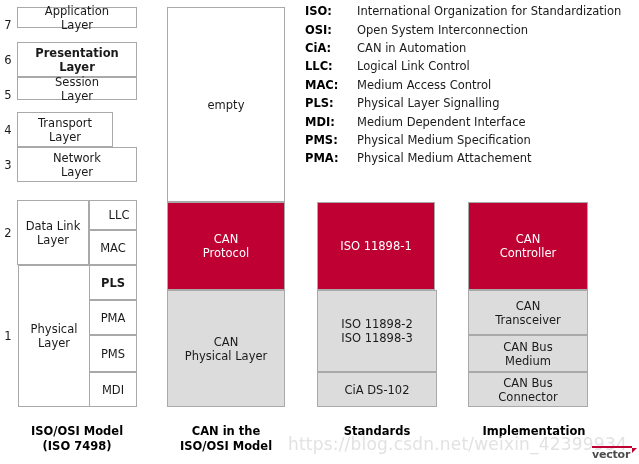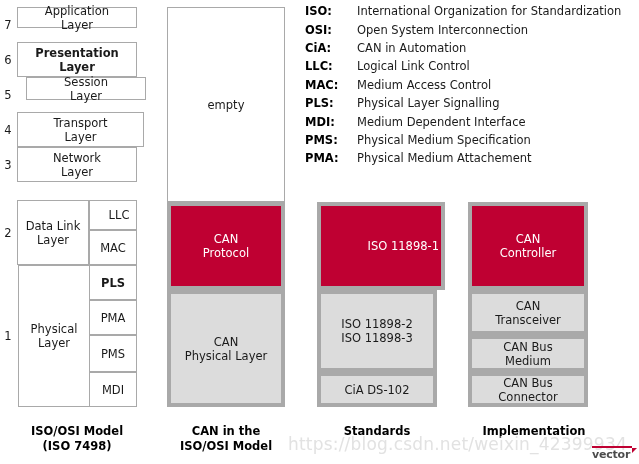--- a/index.html
+++ b/index.html
@@ -18,21 +18,21 @@
     position: relative;
     width: 639px;
     height: 464px;
     background: #ffffff;
   }
 
   
   .cell {
     position: absolute;
     box-sizing: border-box;
-    border: 4px solid #ec4899;
+    border: 1px solid #ec4899;
     display: flex;
     align-items: center;
     justify-content: center;
     text-align: center;
     font-size: 11.5px;
     line-height: 14px;
     background: #ffffff;
     color: #1a1a1a;
   }
   .cell.red {
@@ -158,25 +158,25 @@
   <div class="layer-num" style="left:0px;top:265px;height:142px;">1</div>
 
   <div class="cell plain" style="left:17px;top:7px;width:120px;height:21px;">
     <span class="txt">Application
 Layer</span>
   </div>
   <div class="cell plain" style="left:17px;top:42px;width:120px;height:35px;font-weight:bold;">
     <span class="txt">Presentation
 Layer</span>
   </div>
-  <div class="cell plain" style="left:26px;top:77px;width:120px;height:23px;">
+  <div class="cell plain" style="left:17px;top:77px;width:120px;height:23px;">
     <span class="txt">Session
 Layer</span>
   </div>
-  <div class="cell plain" style="left:17px;top:112px;width:127px;height:35px;">
+  <div class="cell plain" style="left:17px;top:112px;width:96px;height:35px;">
     <span class="txt">Transport
 Layer</span>
   </div>
   <div class="cell plain" style="left:17px;top:147px;width:120px;height:35px;">
     <span class="txt">Network
 Layer</span>
   </div>
 
   <div class="cell plain" style="left:17px;top:200px;width:72px;height:65px;">
     <span class="txt">Data Link
@@ -211,21 +211,21 @@
   </div>
   <div class="cell red" style="left:167px;top:202px;width:118px;height:88px;">
     <span class="txt">CAN
 Protocol</span>
   </div>
   <div class="cell grey" style="left:167px;top:290px;width:118px;height:117px;">
     <span class="txt">CAN
 Physical Layer</span>
   </div>
 
-  <div class="cell red" style="left:317px;top:202px;width:128px;height:88px;justify-content:flex-end;">
+  <div class="cell red" style="left:317px;top:202px;width:118px;height:88px;">
     <span class="txt">ISO 11898-1</span>
   </div>
   <div class="cell grey" style="left:317px;top:290px;width:120px;height:82px;">
     <span class="txt">ISO 11898-2
 ISO 11898-3</span>
   </div>
   <div class="cell grey" style="left:317px;top:372px;width:120px;height:35px;">
     <span class="txt">CiA DS-102</span>
   </div>
 

